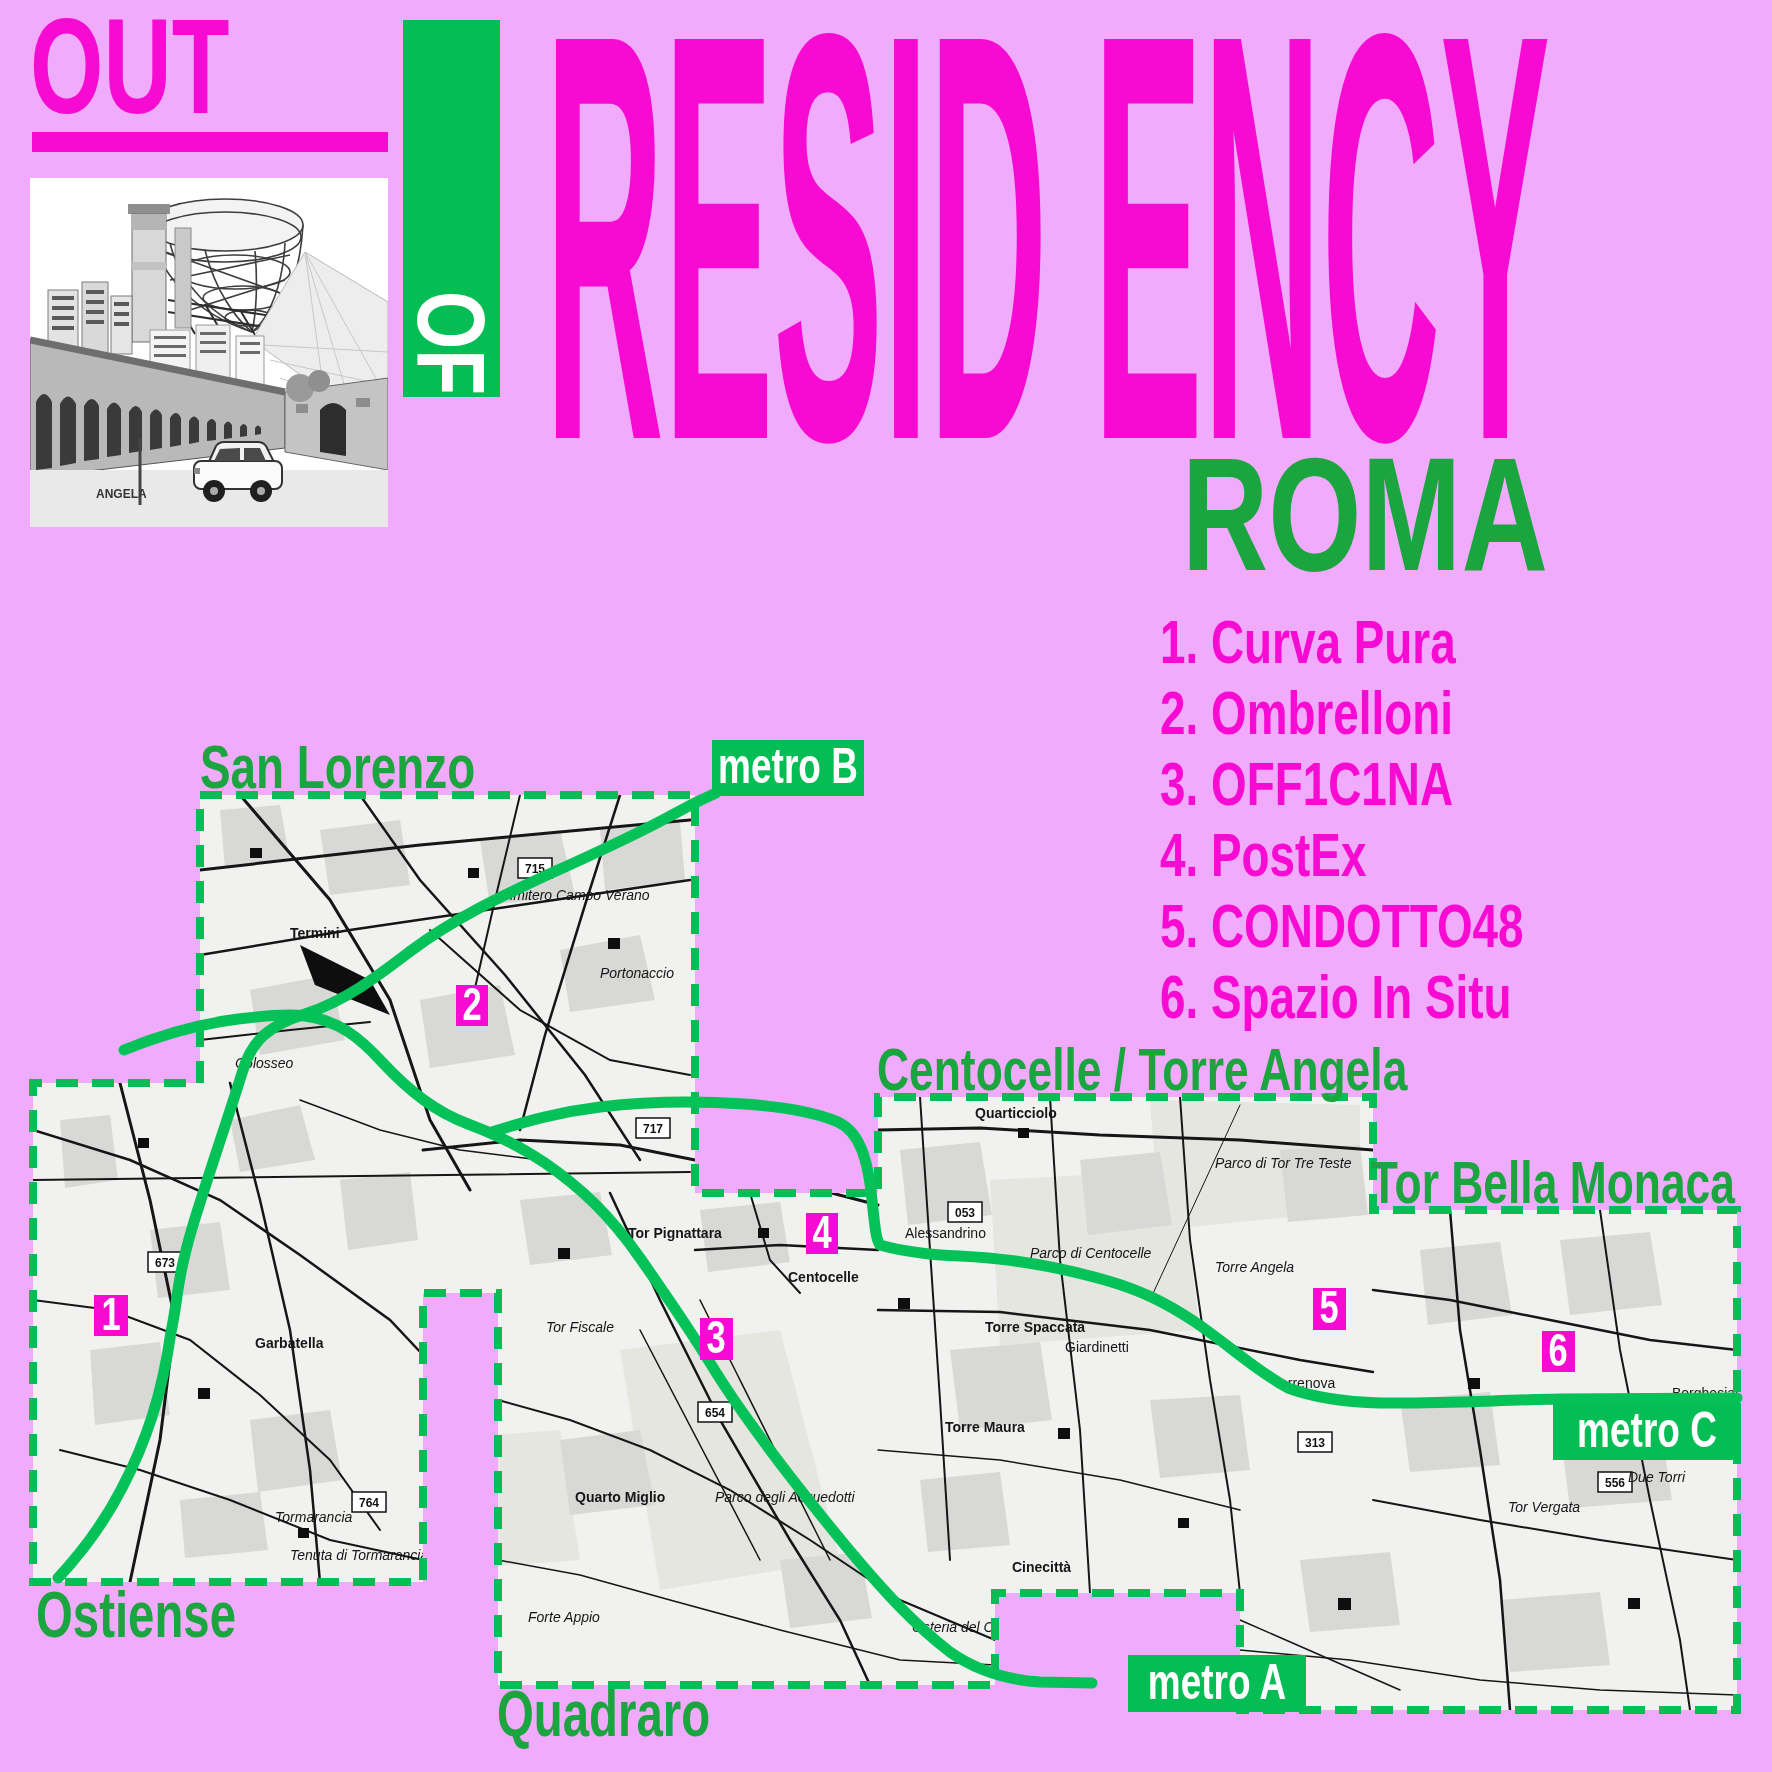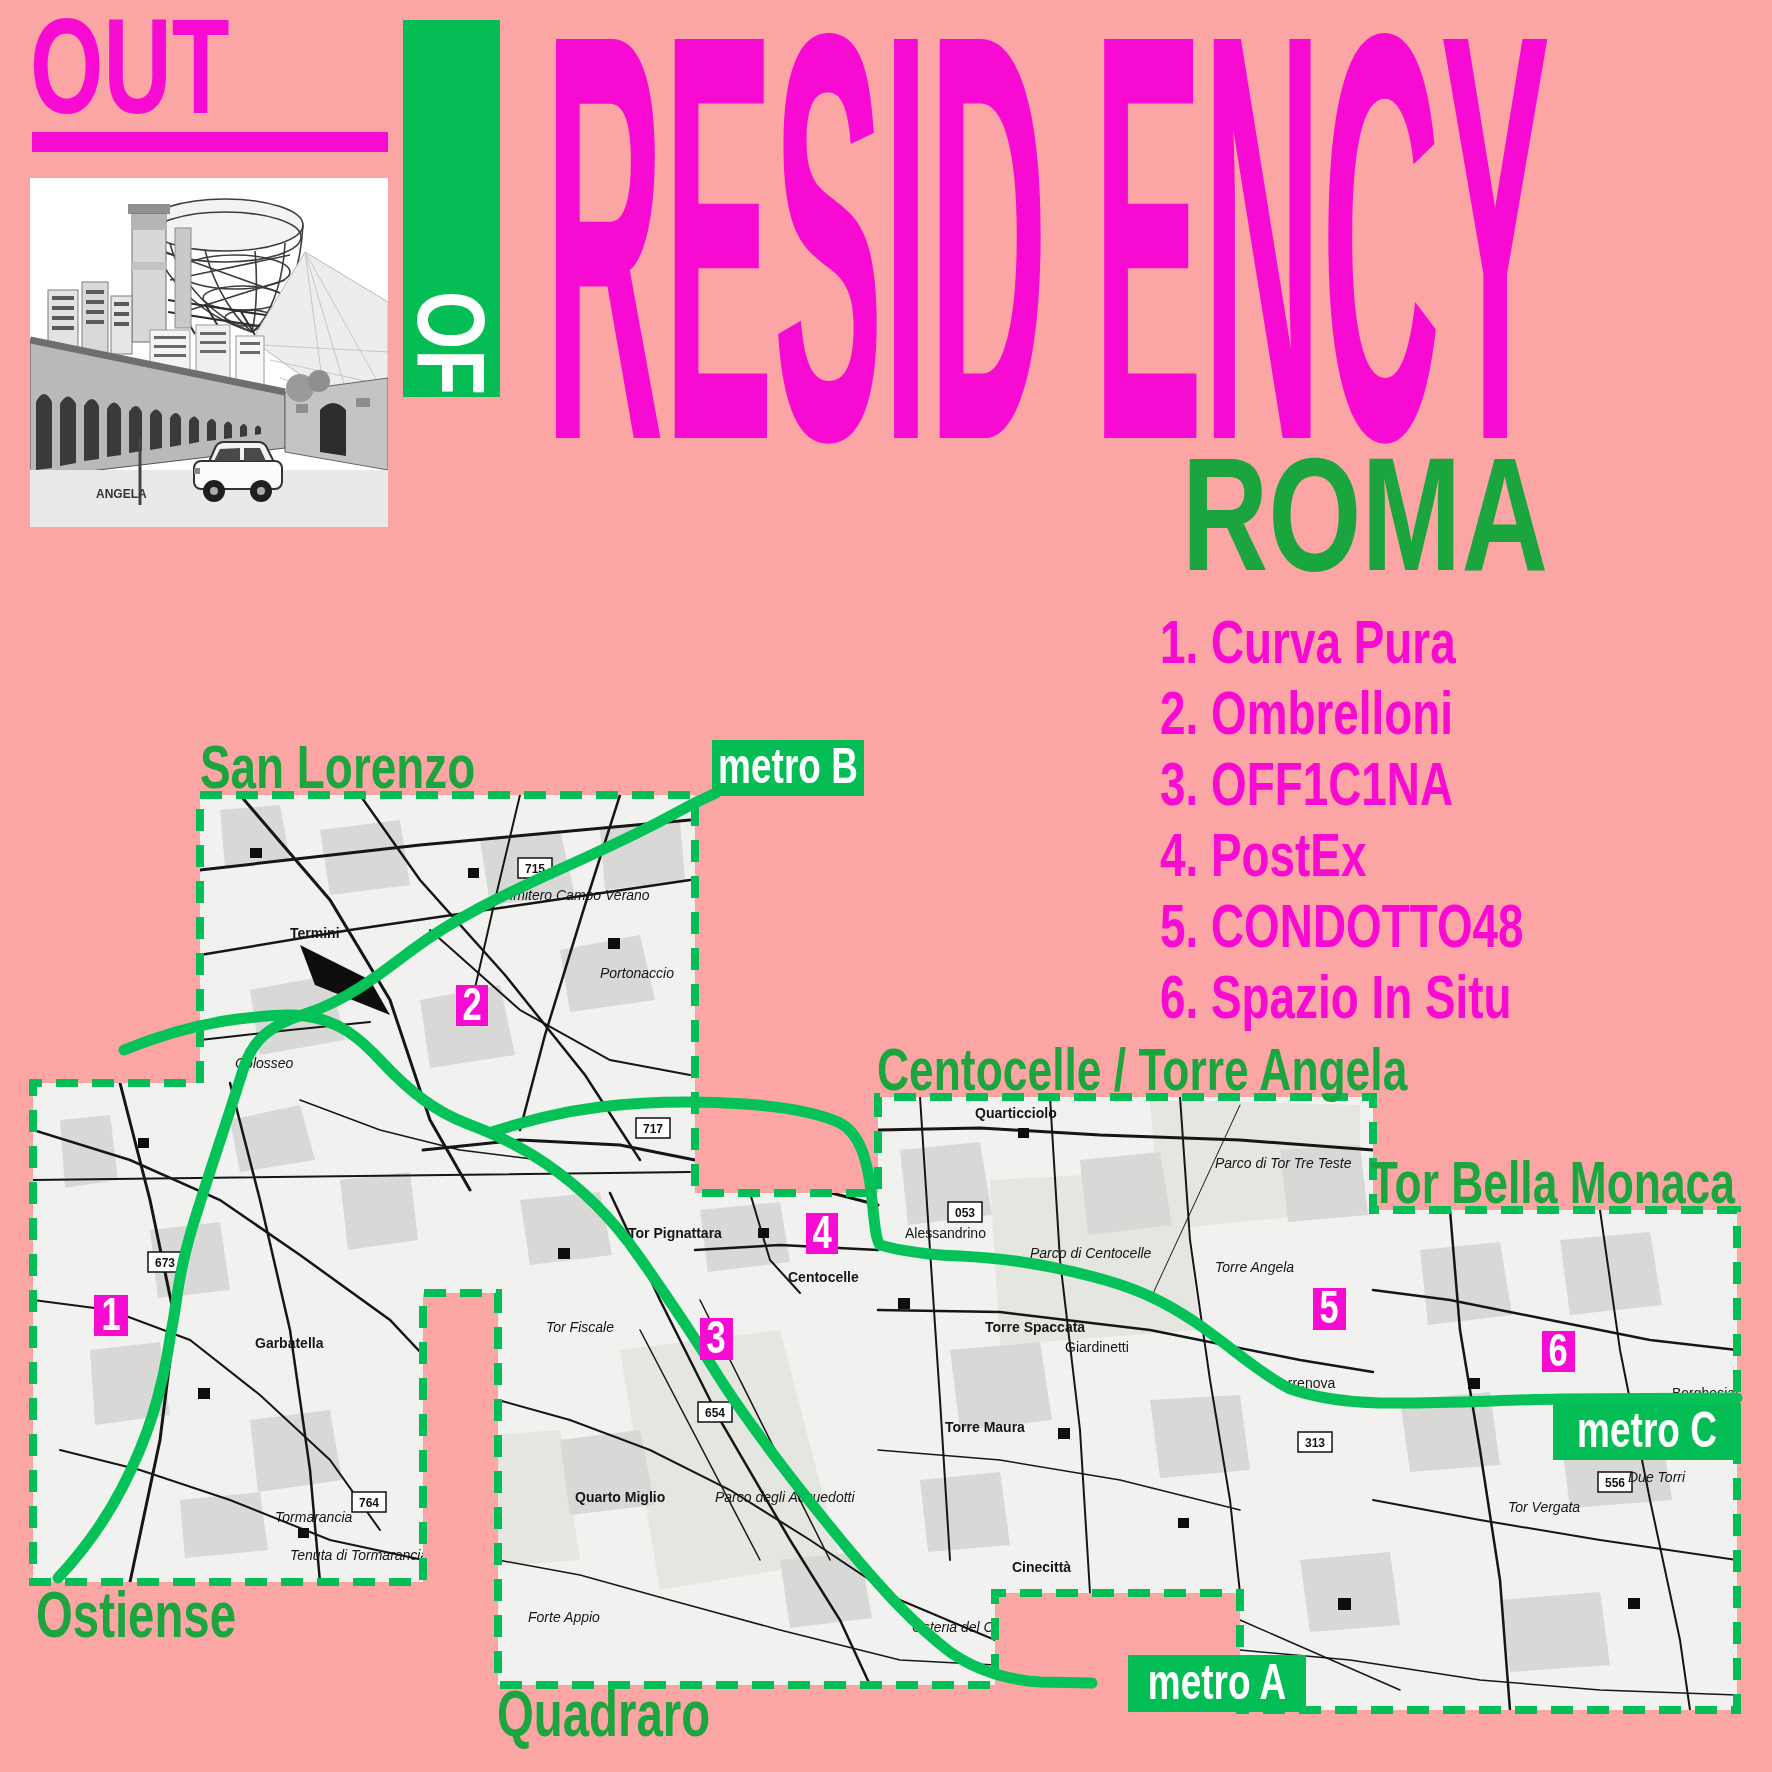--- a/index.html
+++ b/index.html
@@ -1,16 +1,16 @@
 <!DOCTYPE html>
 <html><head>
 <meta charset="utf-8">
 <style>
   html,body{margin:0;padding:0;background:#ffffff;}
-  .poster{position:relative;width:1772px;height:1772px;background:#fca5a5;overflow:hidden;
+  .poster{position:relative;width:1772px;height:1772px;background:#f0abfc;overflow:hidden;
           font-family:"Liberation Sans",sans-serif;}
   svg text{font-family:"Liberation Sans",sans-serif;}
 </style>
 </head>
 <body>
 
 <div class="poster">
 <svg width="1772" height="1772" viewBox="0 0 1772 1772" xmlns="http://www.w3.org/2000/svg">
 
   <defs>

